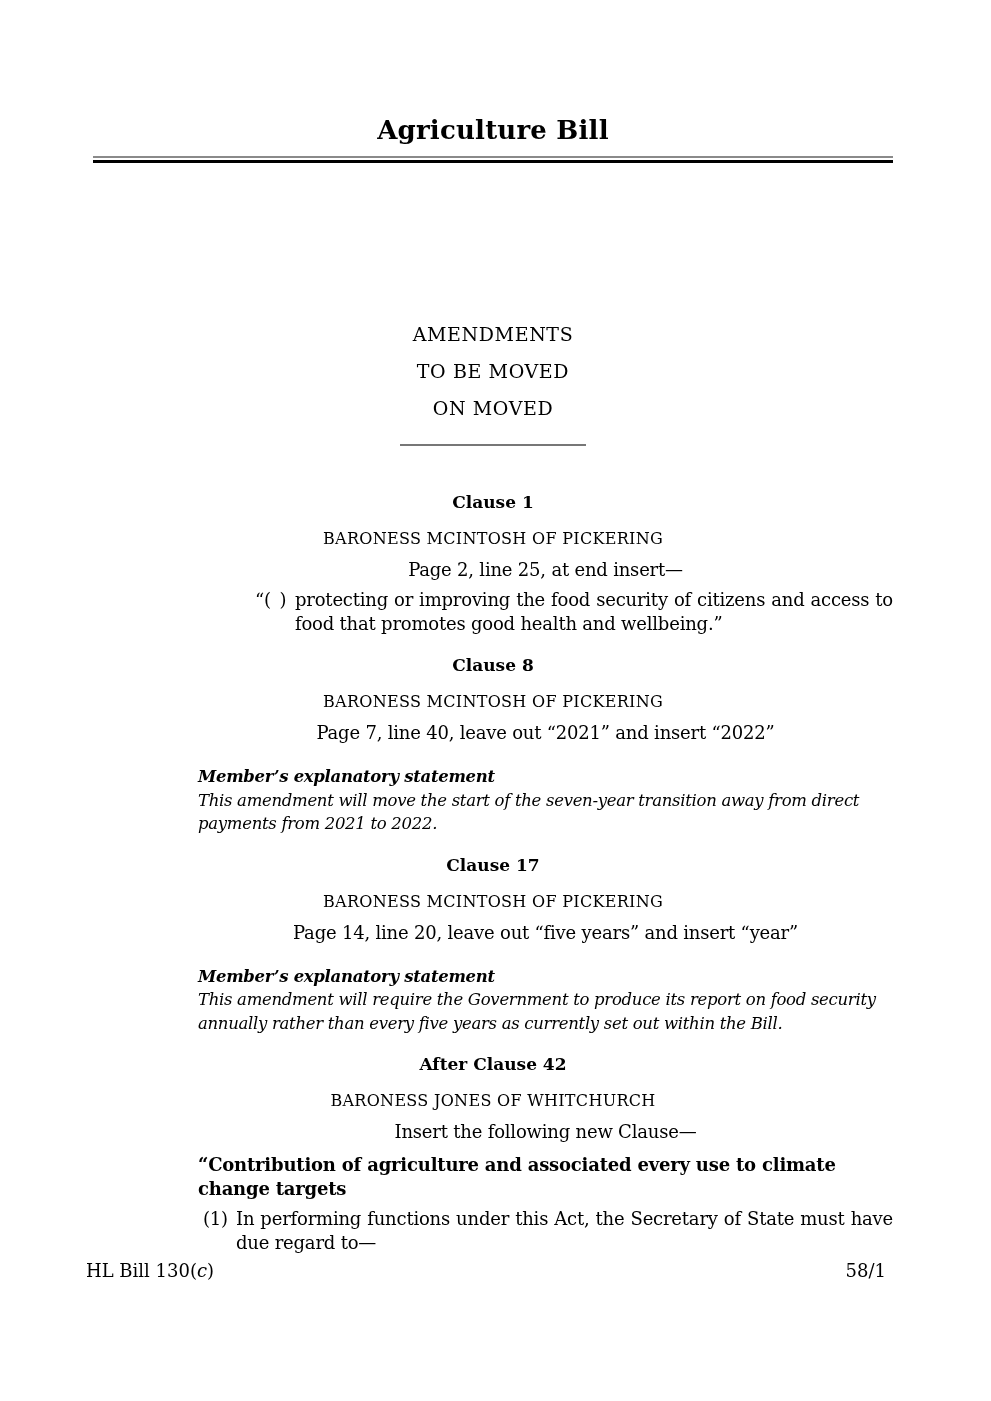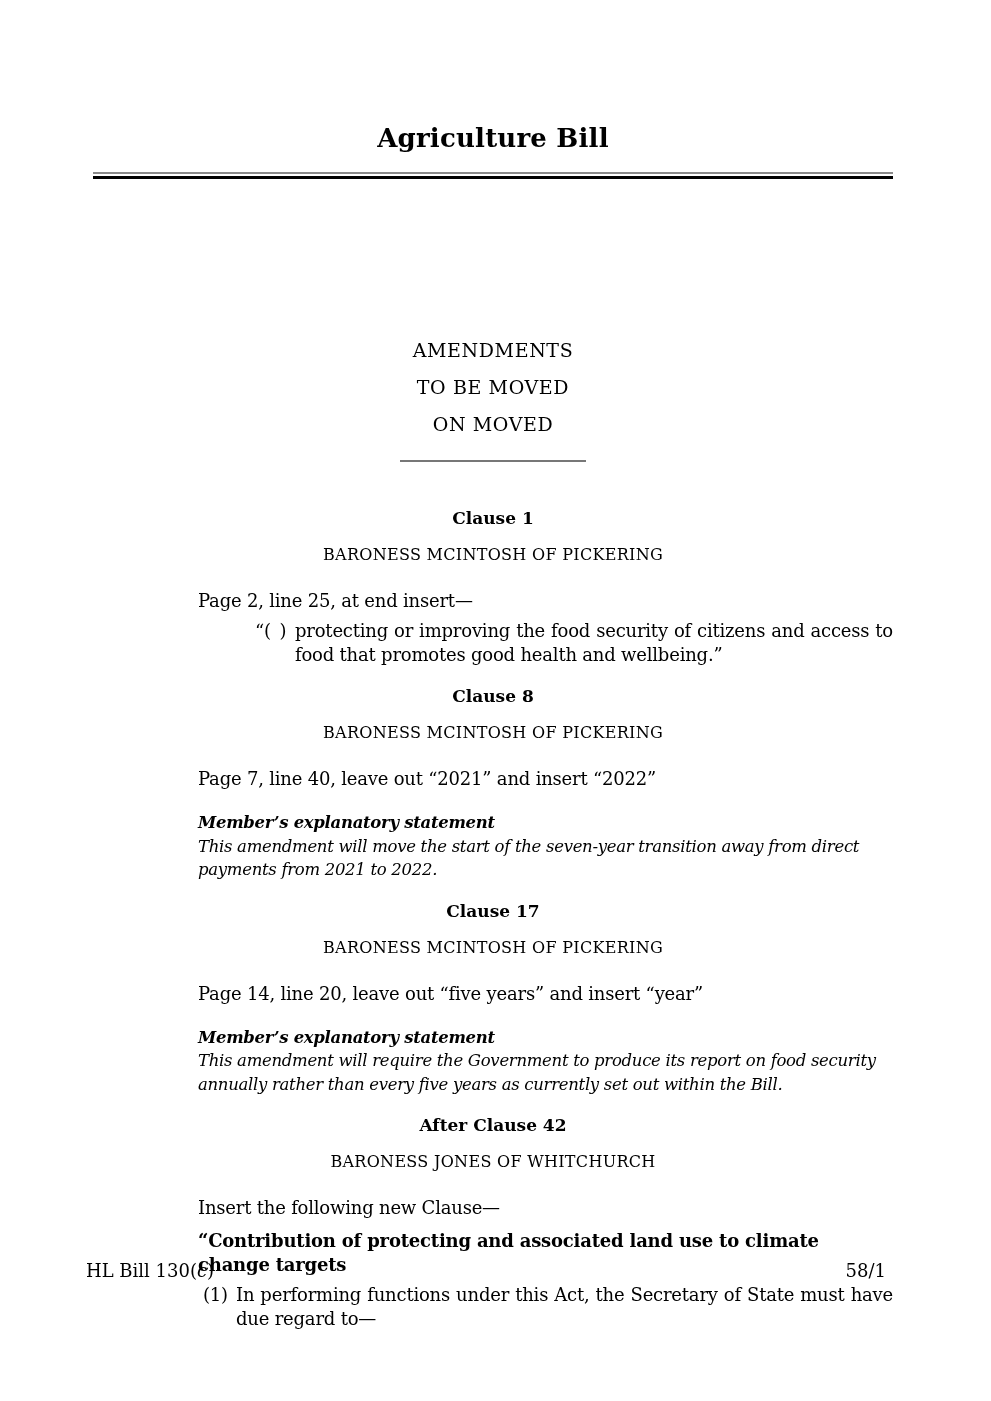--- a/index.html
+++ b/index.html
@@ -16,21 +16,21 @@
     font-family: "DejaVu Serif", serif;
     overflow: hidden;
   }
   .measure {
     position: absolute;
     left: 93px;
     top: 0;
     width: 800px;
   }
   .title {
-    margin: 16px;
+    margin: 8px;
     padding-top: 104px;
     text-align: center;
     font-size: 26px;
     font-weight: bold;
     line-height: 36px;
     letter-spacing: 0.2px;
   }
   .double-rule {
     margin-top: 3px;
     height: 2px;
@@ -66,23 +66,24 @@
     font-size: 16px;
     line-height: 20px;
     letter-spacing: 0.3px;
   }
   .body-text {
     font-size: 18px;
     line-height: 24px;
     letter-spacing: -0.2px;
   }
   .instruction {
-    margin-top: 24px;
+    margin-top: 9px;
     margin-left: 105px;
     width: 695px;
+    text-align: center;
   }
   .quote {
     position: relative;
     margin-top: 6px;
     margin-left: 202px;
     width: 598px;
     text-align: justify;
   }
   .quote-marker {
     position: absolute;
@@ -178,21 +179,21 @@
         <div class="expl-heading">Member’s explanatory statement</div>
         <div>This amendment will require the Government to produce its report on food security annually rather than every five years as currently set out within the Bill.</div>
       </div>
     </section>
 
     <section class="sec">
       <div class="clause-heading">After Clause 42</div>
       <div class="sponsor">BARONESS JONES OF WHITCHURCH</div>
       <div class="instruction body-text">Insert the following new Clause—</div>
       <div class="new-clause-title">
-        <span>“</span><span>Contribution of protecting and associated land use to climate change targets</span>
+        <span>“</span><span>Contribution of agriculture and associated every use to climate change targets</span>
       </div>
       <div class="numbered body-text">
         <span class="sub-number">(1)</span><span>In performing functions under this Act, the Secretary of State must have due regard to—</span>
       </div>
     </section>
 
   </div>
 
   <div class="footer">
     <div><span>HL Bill 130(</span><span class="italic">c</span><span>)</span></div>

